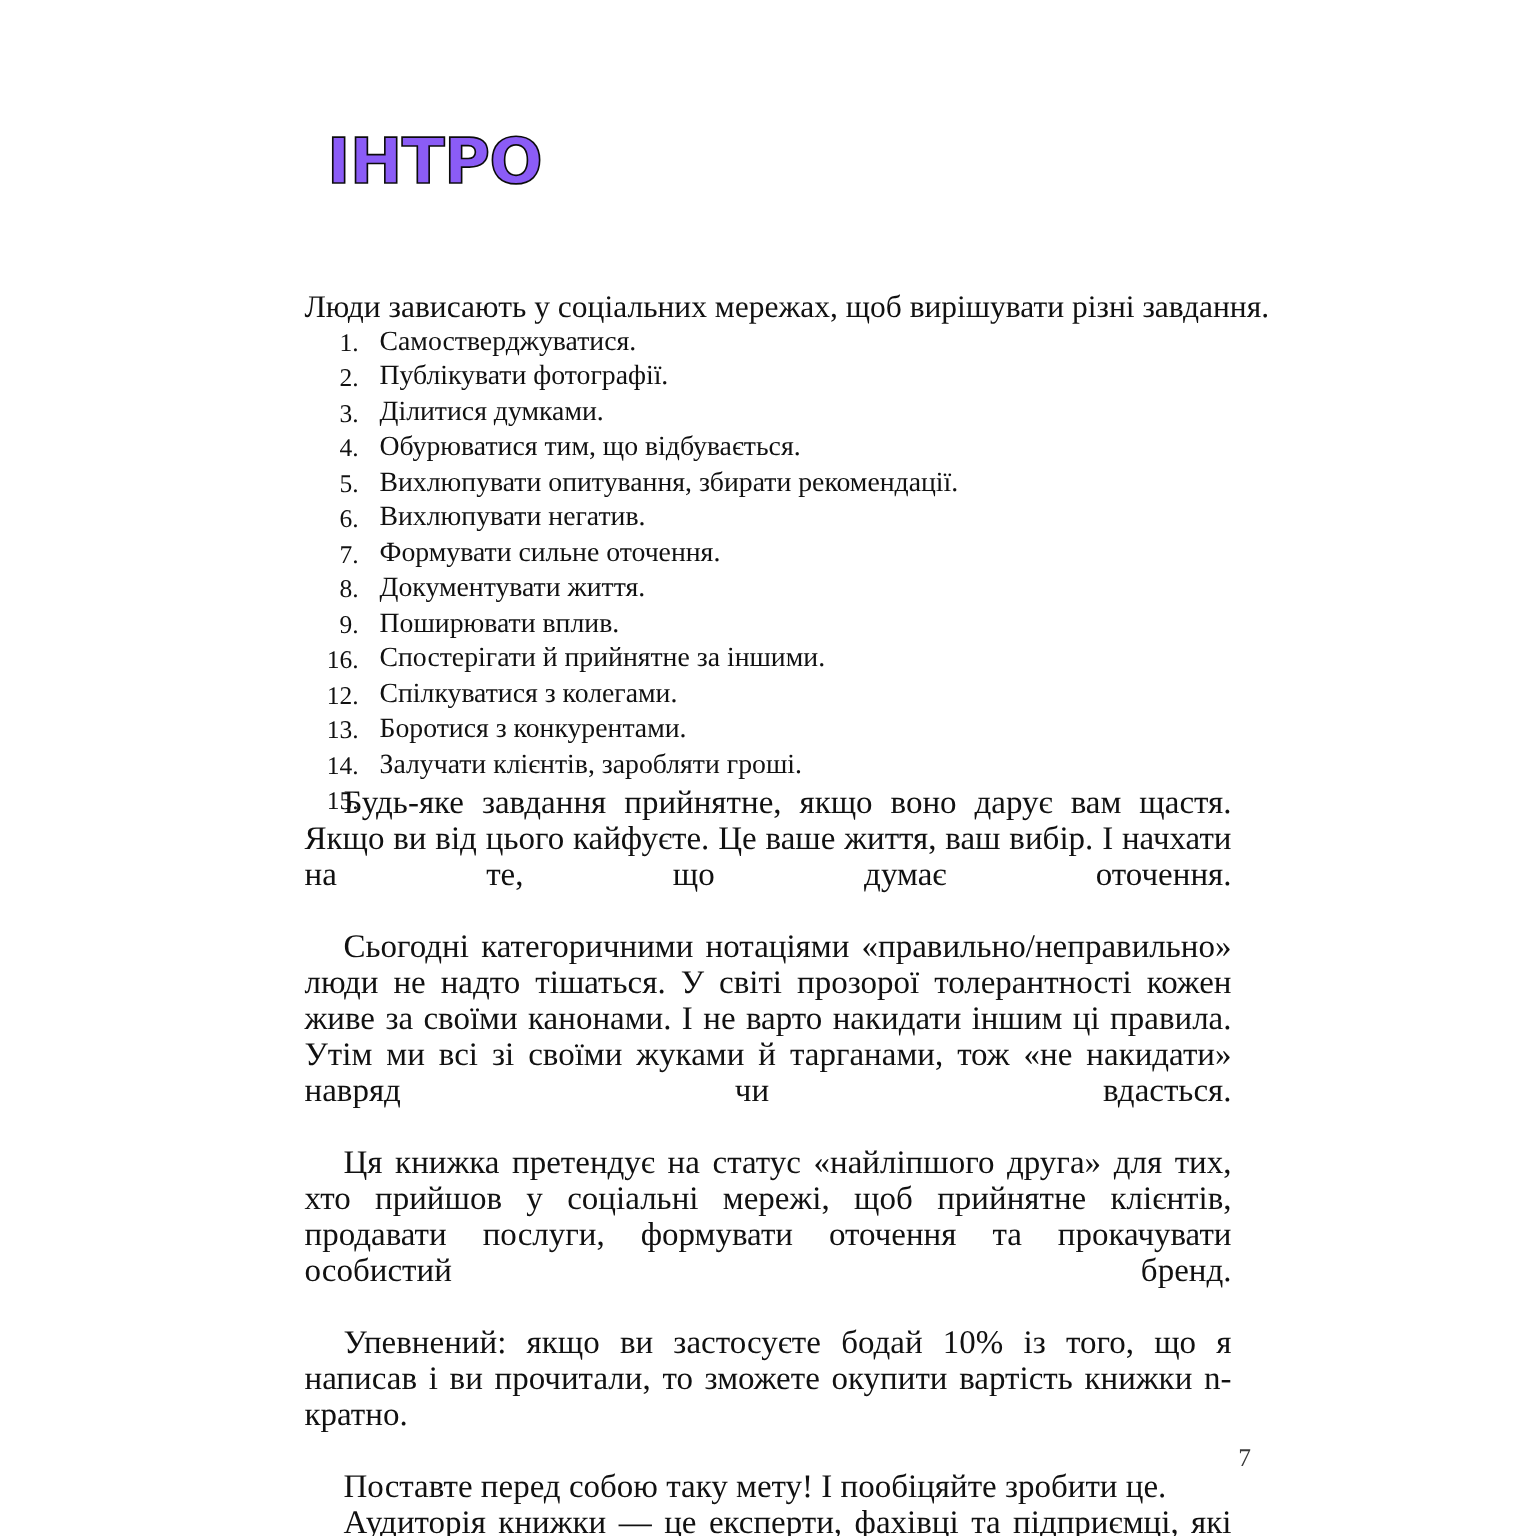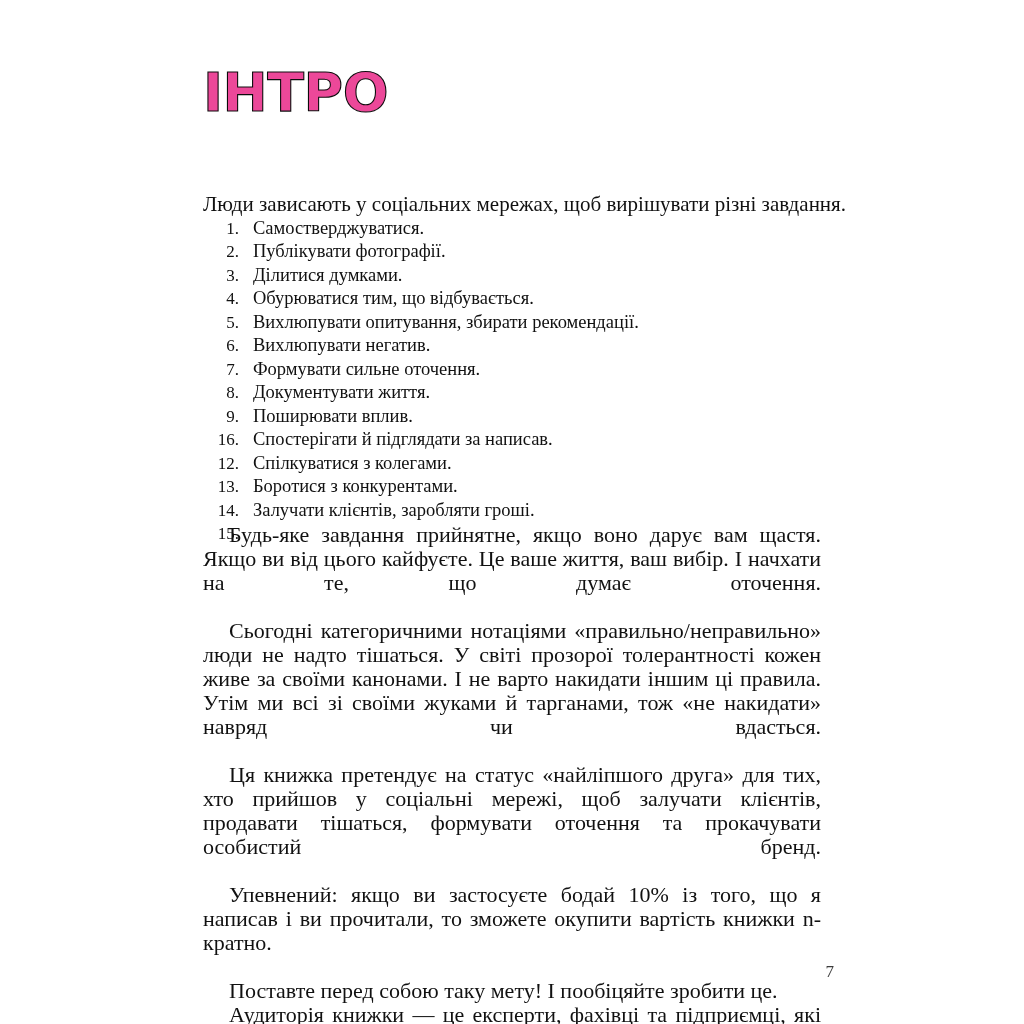--- a/index.html
+++ b/index.html
@@ -28,30 +28,30 @@
 
   .content {
     position: absolute;
     left: 203px;
     top: 0;
     width: 618px;
   }
 
   
   .chapter-title {
-    margin: 0;
+    margin: 15px;
     position: absolute;
     left: 0;
     top: 72px;
     font-family: "DejaVu Sans", "Liberation Sans", sans-serif;
     font-weight: 700;
-    font-size: 54px;
+    font-size: 42px;
     line-height: 42px;
     letter-spacing: -0.5px;
-    color: #ec4899;
+    color: #8b5cf6;
     -webkit-text-stroke: 1.1px #0b0b0b;
     text-transform: uppercase;
     white-space: nowrap;
   }
 
   
   .body-block {
     position: absolute;
     left: 0;
     top: 193px;
@@ -157,41 +157,41 @@
         <li>
           <span class="num">7.</span><span class="txt">Формувати сильне оточення.</span>
         </li>
         <li>
           <span class="num">8.</span><span class="txt">Документувати життя.</span>
         </li>
         <li>
           <span class="num">9.</span><span class="txt">Поширювати вплив.</span>
         </li>
         <li>
-          <span class="num">16.</span><span class="txt">Спостерігати й підглядати за написав.</span>
+          <span class="num">16.</span><span class="txt">Спостерігати й прийнятне за іншими.</span>
         </li>
         <li>
           <span class="num">12.</span><span class="txt">Спілкуватися з колегами.</span>
         </li>
         <li>
           <span class="num">13.</span><span class="txt">Боротися з конкурентами.</span>
         </li>
         <li>
           <span class="num">14.</span><span class="txt">Залучати клієнтів, заробляти гроші.</span>
         </li>
         <li>
           <span class="num">15.</span>
         </li>
       </ol>
 
       <p class="para p-first">Будь-яке завдання прийнятне, якщо воно дарує вам щастя. Якщо ви від цього кайфуєте. Це ваше життя, ваш вибір. І начхати на те, що думає оточення.</p>
 
       <p class="para">Сьогодні категоричними нотаціями «правильно/неправильно» люди не надто тішаться. У світі прозорої толерантності кожен живе за своїми канонами. І не варто накидати іншим ці правила. Утім ми всі зі своїми жуками й тарганами, тож «не накидати» навряд чи вдасться.</p>
 
-      <p class="para">Ця книжка претендує на статус «найліпшого друга» для тих, хто прийшов у соціальні мережі, щоб залучати клієнтів, продавати тішаться, формувати оточення та прокачувати особистий бренд.</p>
+      <p class="para">Ця книжка претендує на статус «найліпшого друга» для тих, хто прийшов у соціальні мережі, щоб прийнятне клієнтів, продавати послуги, формувати оточення та прокачувати особистий бренд.</p>
 
       <p class="para">Упевнений: якщо ви застосуєте бодай 10% із того, що я написав і ви прочитали, то зможете окупити вартість книжки n-кратно.</p>
 
       <p class="para no-stretch">Поставте перед собою таку мету! І пообіцяйте зробити це.</p>
 
       <p class="para">Аудиторія книжки — це експерти, фахівці та підприємці, які працюють на себе, заробляють завдяки своїм здібностям і пристрасно люблять свою справу. Бо без любові в соцмережах взаємин не вибудуєш.</p>
 
     </div>
   </div>
 

